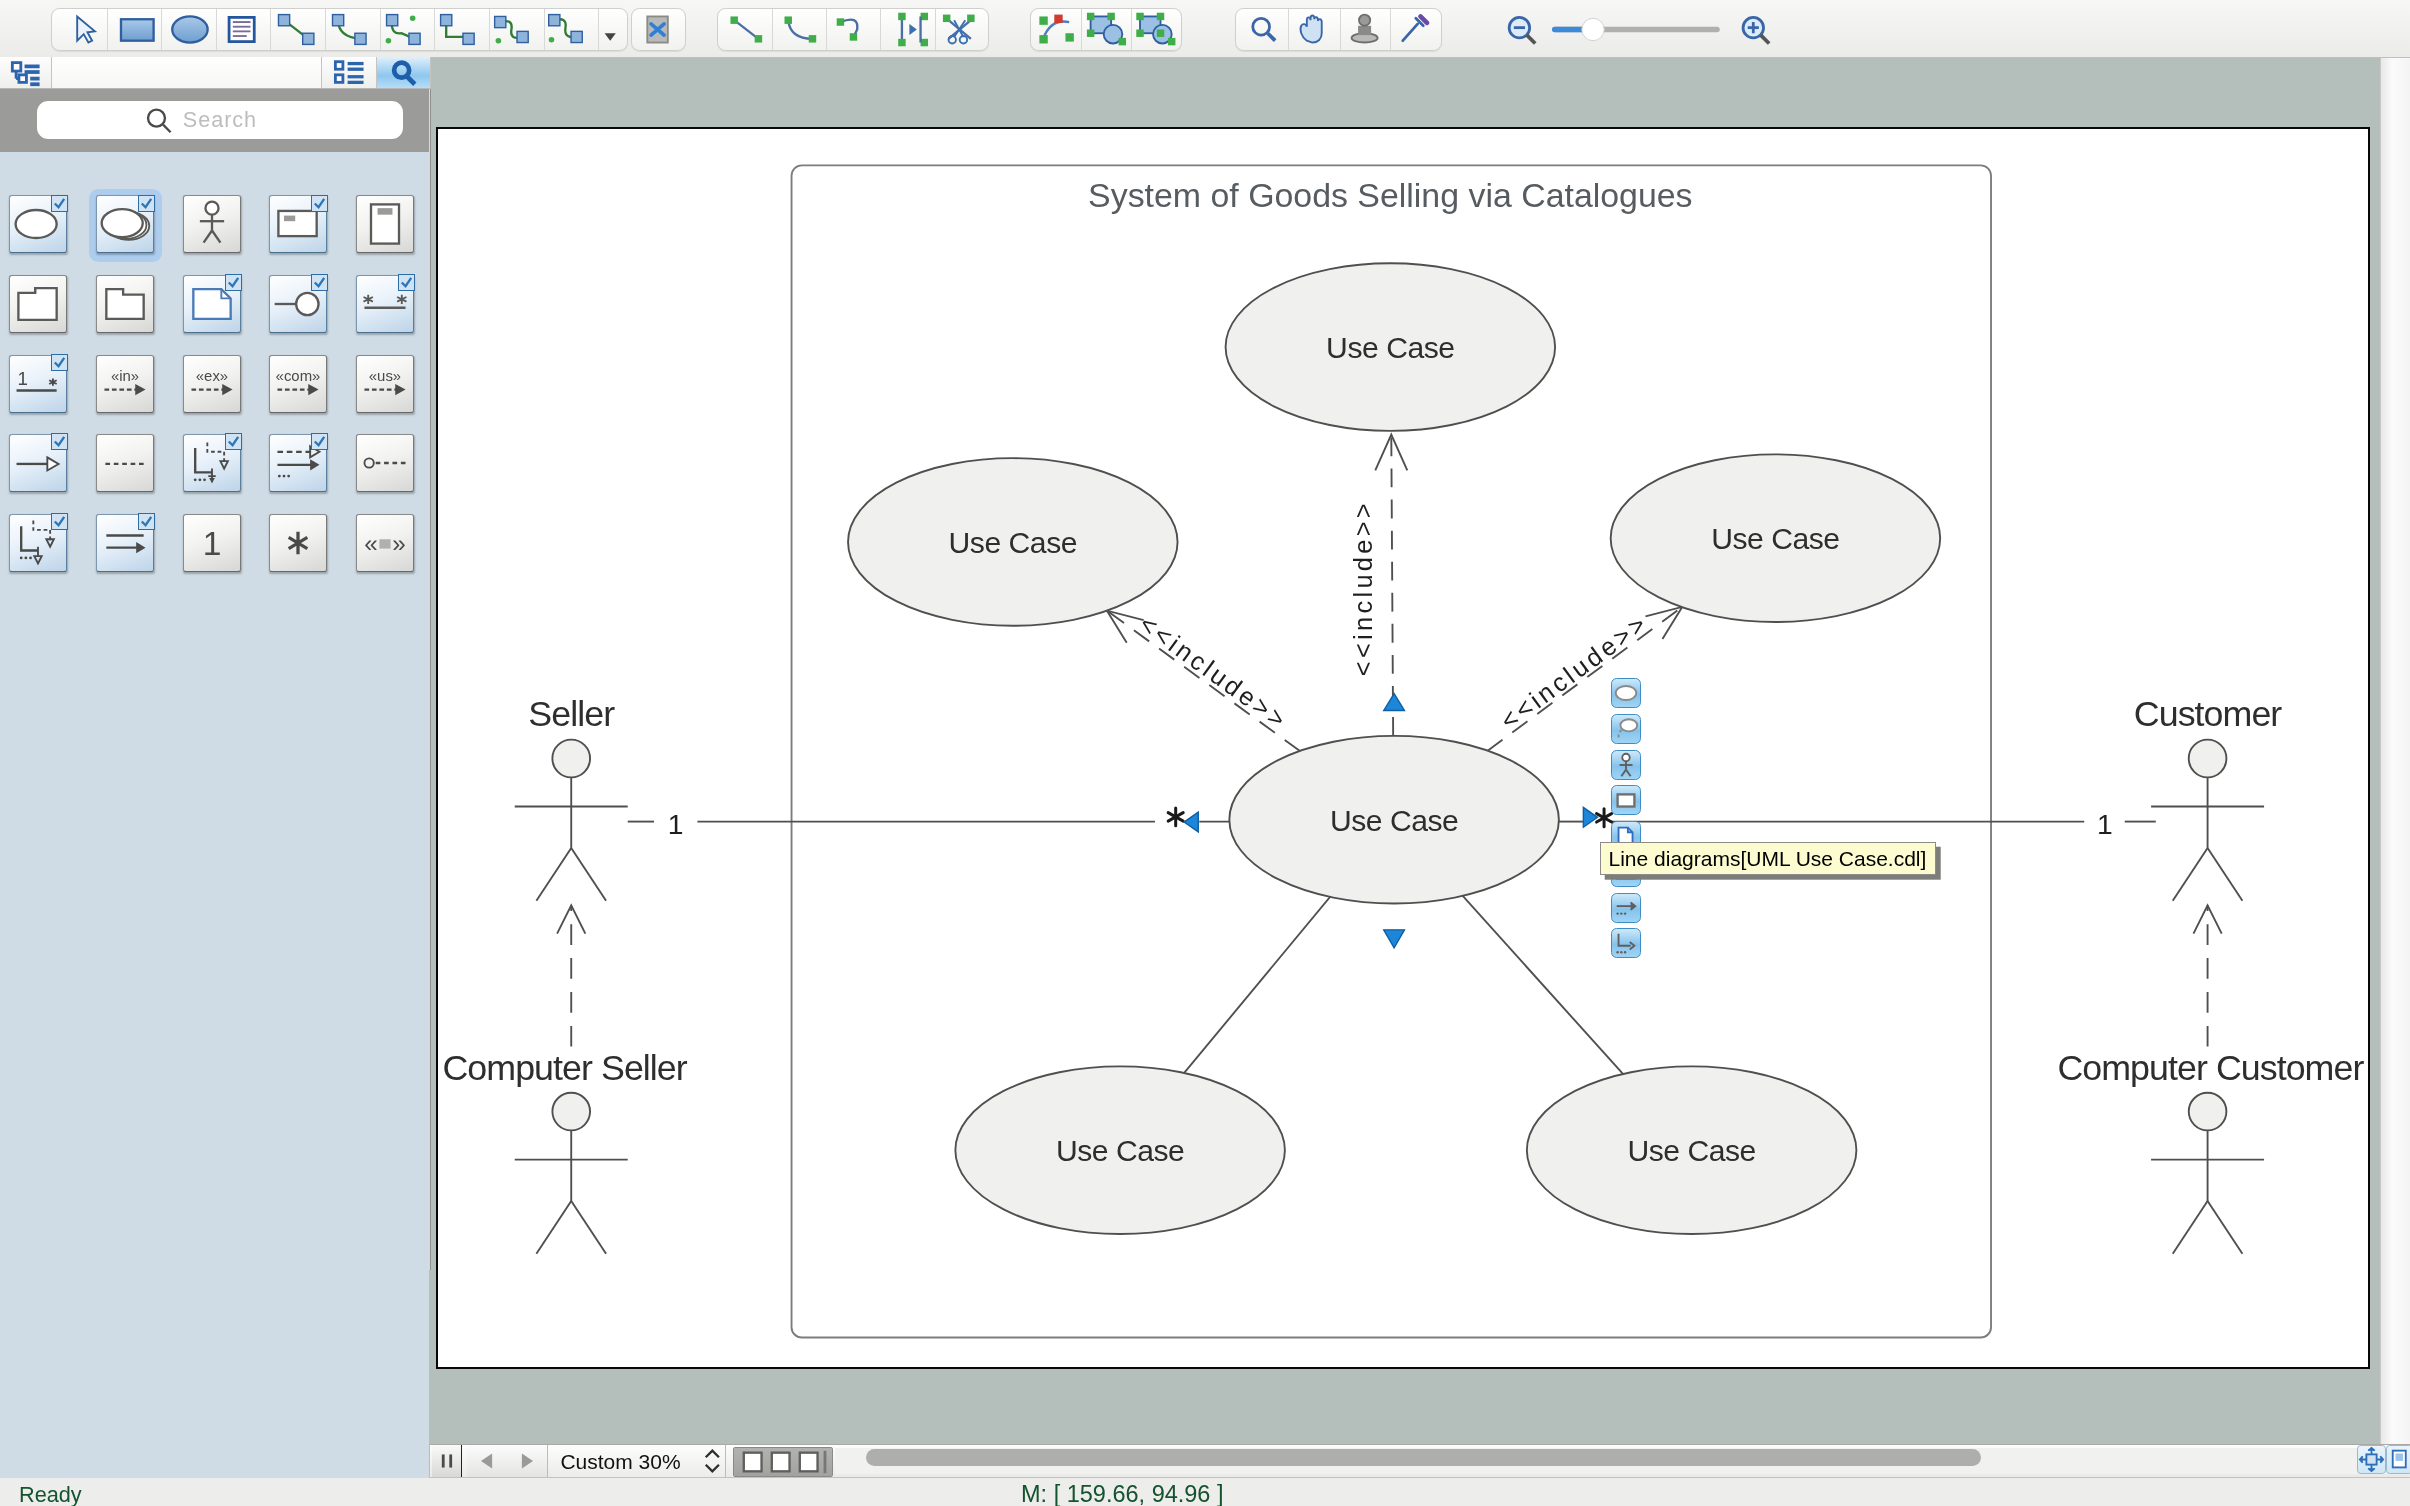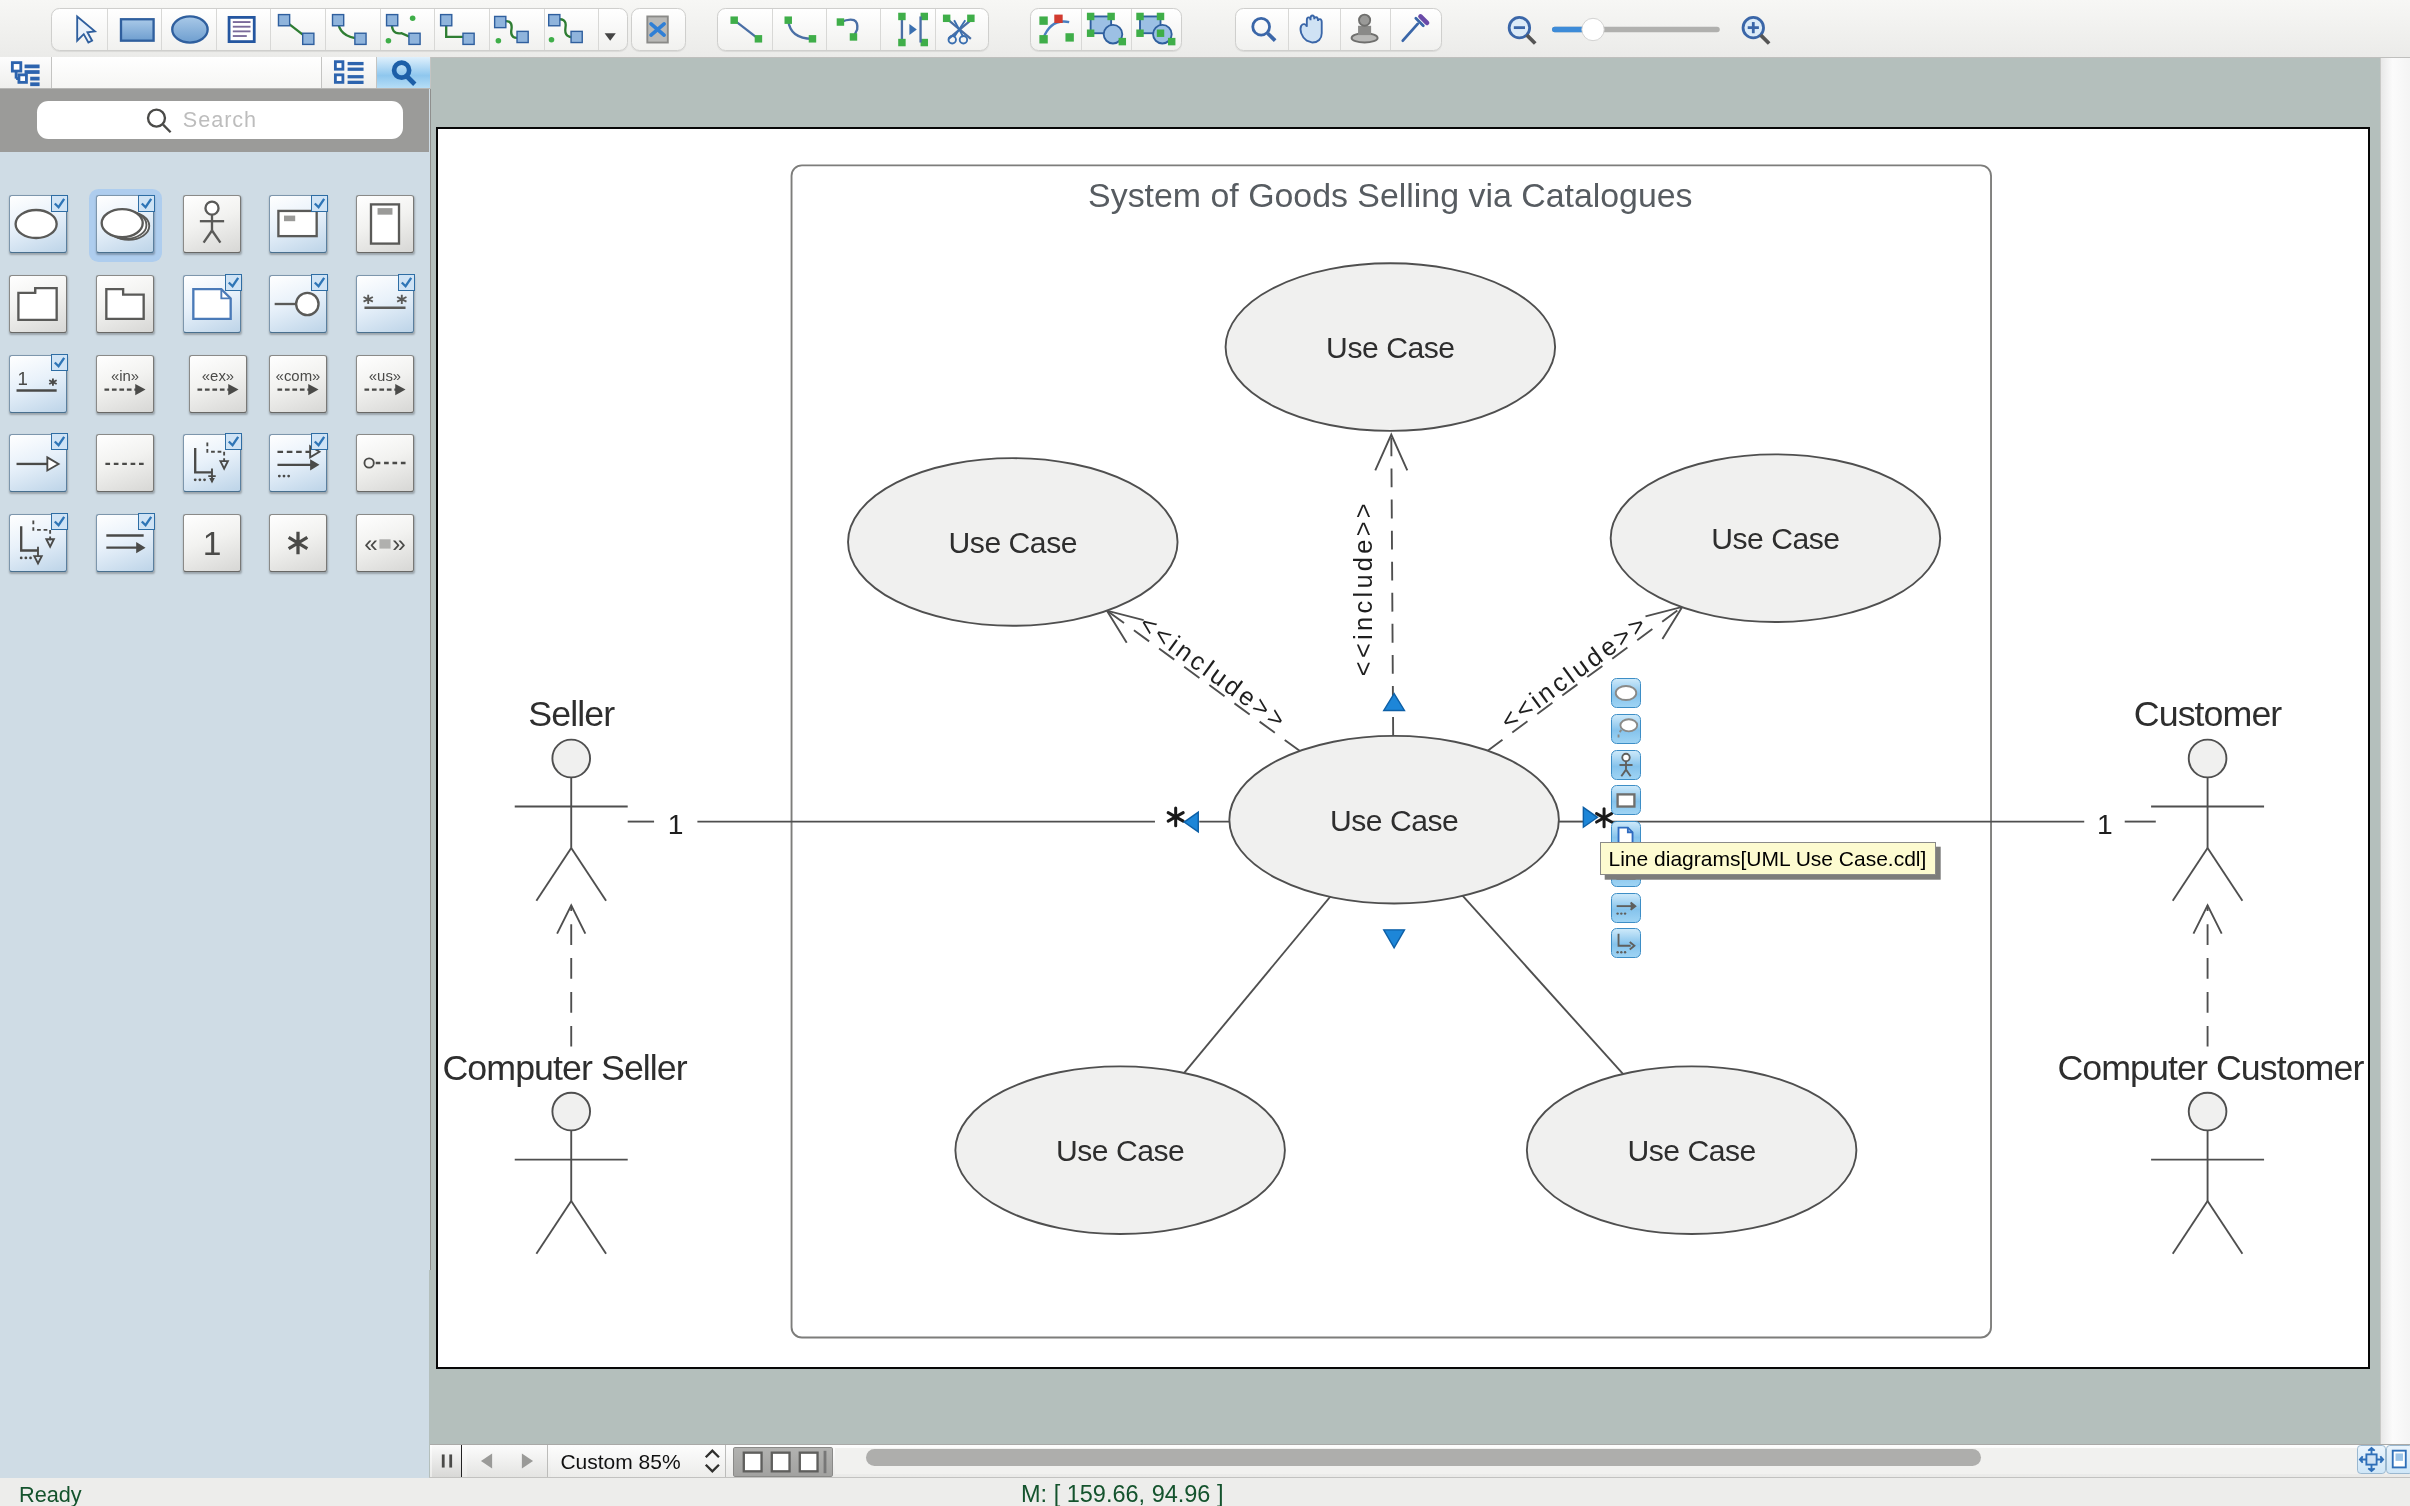--- a/index.html
+++ b/index.html
@@ -199,21 +199,21 @@
           <line x1="20" y1="10" x2="20" y2="24"></line>
         </g>
       </svg></div>
  <div style="position:absolute;left:37px;top:0;width:40px;height:32px;background:linear-gradient(#fcfcfc,#e4e4e2);border-right:0.9px solid #bcbcba;"><svg width="40" height="32" viewBox="0 0 43 34">
         <path d="M27,9 L15,17 L27,25 Z" fill="#9a9a98"></path>
       </svg></div>
  <div style="position:absolute;left:77px;top:0;width:40px;height:32px;background:linear-gradient(#fcfcfc,#e4e4e2);border-right:0.9px solid #bcbcba;"><svg width="40" height="32" viewBox="0 0 43 34">
         <path d="M16,9 L28,17 L16,25 Z" fill="#9a9a98"></path>
       </svg></div>
  <div style="position:absolute;left:121px;top:0;width:174px;height:32px;background:linear-gradient(#fdfdfd,#ececea);border-right:0.9px solid #bcbcba;font-size:21px;color:#111;">
-      <span style="position:absolute;left:9.4px;top:4.7px;">Custom 85%</span>
+      <span style="position:absolute;left:9.4px;top:4.7px;">Custom 30%</span>
       <svg style="position:absolute;left:151px;top:0;" width="22.6" height="32" viewBox="0 0 24 34">
         <g stroke="#2f2f2d" stroke-width="2.5" fill="none">
           <path d="M4,13 L11,6 L18,13"></path>
           <path d="M4,21 L11,28 L18,21"></path>
         </g>
       </svg>
     </div>
  <div style="position:absolute;left:303px;top:1.9px;width:98px;height:28px;background:linear-gradient(#b2b2b0,#a2a2a0);border:0.9px solid #8a8a88;border-radius:1.9px;"><svg width="98" height="28" viewBox="0 0 104 30">
         <g fill="#ffffff" stroke="#5f5f5d" stroke-width="2.5">
           <rect x="10" y="5" width="19" height="20"></rect>
@@ -541,21 +541,21 @@
         </svg><div class="chk">
           <svg width="15" height="15" viewBox="0 0 16 16">
             <path d="M3,8 L7,12 L13,3" stroke="#2e75b6" stroke-width="2.5" fill="none"></path>
           </svg>
         </div></div>
    <div class="cell cellg" style="left:96px;top:169px;"><svg width="56" height="56" viewBox="0 0 60 60">
           <text x="30" y="27" font-size="16" fill="#4a4a48" text-anchor="middle">«in»</text>
           <line x1="8" y1="36" x2="42" y2="36" stroke="#4a4a48" stroke-width="2.5" stroke-dasharray="5 3"></line>
           <path d="M41,30 L52,36 L41,42 Z" fill="#4a4a48"></path>
         </svg></div>
-   <div class="cell cellg" style="left:189px;top:169px;text-decoration:underline;"><svg width="56" height="56" viewBox="0 0 60 60">
+   <div class="cell cellg" style="left:183px;top:169px;text-decoration:underline;"><svg width="56" height="56" viewBox="0 0 60 60">
           <text x="30" y="27" font-size="16" fill="#4a4a48" text-anchor="middle">«ex»</text>
           <line x1="8" y1="36" x2="42" y2="36" stroke="#4a4a48" stroke-width="2.5" stroke-dasharray="5 3"></line>
           <path d="M41,30 L52,36 L41,42 Z" fill="#4a4a48"></path>
         </svg></div>
    <div class="cell cellg" style="left:269px;top:169px;"><svg width="56" height="56" viewBox="0 0 60 60">
           <text x="30" y="27" font-size="16" fill="#4a4a48" text-anchor="middle">«com»</text>
           <line x1="8" y1="36" x2="42" y2="36" stroke="#4a4a48" stroke-width="2.5" stroke-dasharray="5 3"></line>
           <path d="M41,30 L52,36 L41,42 Z" fill="#4a4a48"></path>
         </svg></div>
    <div class="cell cellg" style="left:356px;top:169px;"><svg width="56" height="56" viewBox="0 0 60 60">

